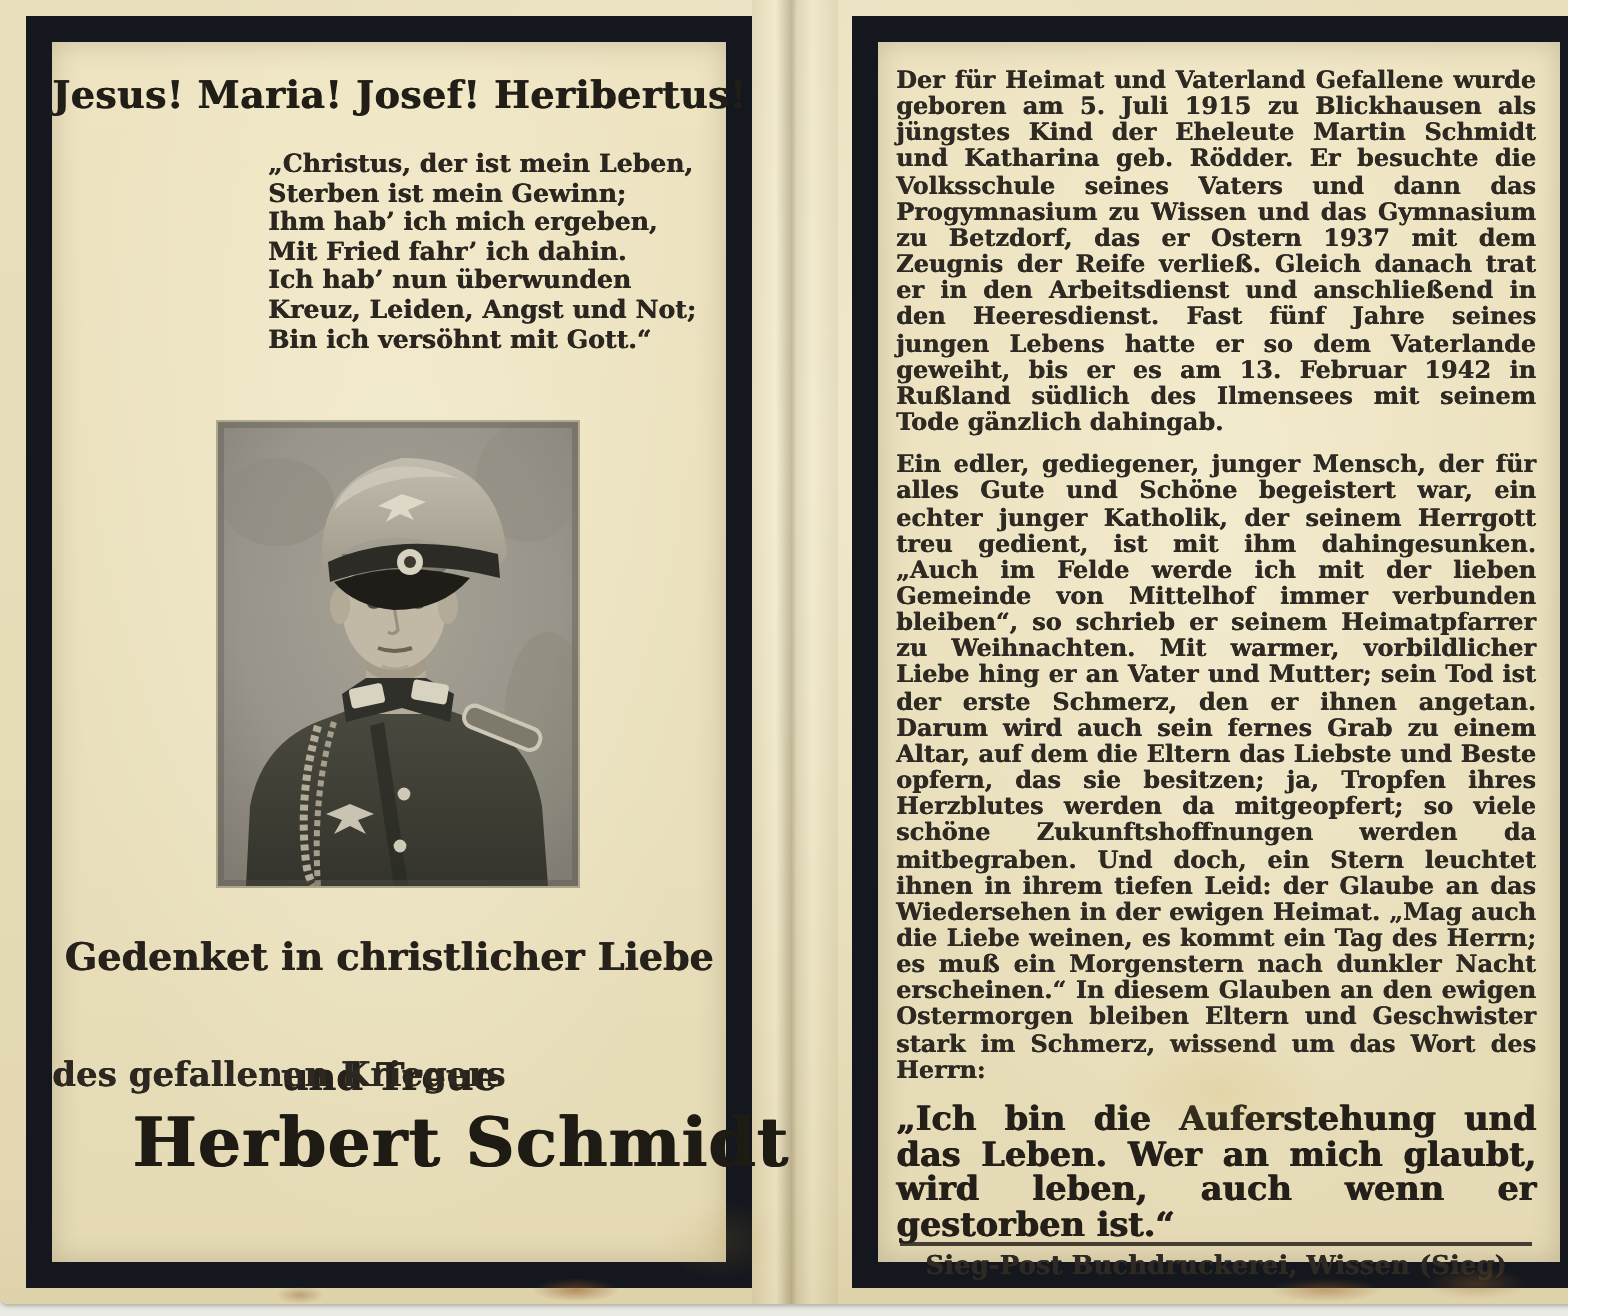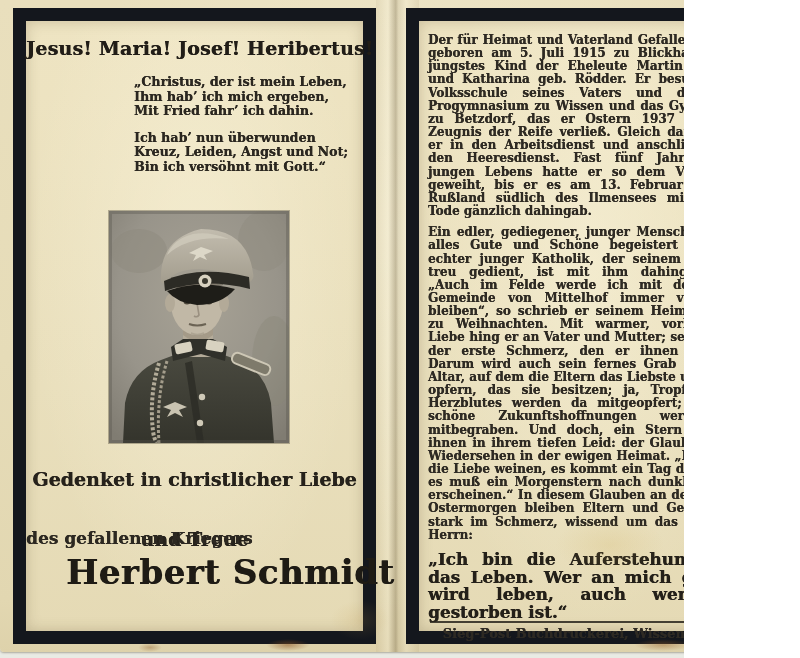--- a/index.html
+++ b/index.html
@@ -1,18 +1,18 @@
 <!DOCTYPE html>
 <html lang="de"><head>
 <meta charset="utf-8">
 <style>
   html,body{margin:0;padding:0;}
   #scan{
     position:relative;
-    width:684px;height:658px;
+    width:784px;height:658px;
     background:#e9ebe4;
     overflow:hidden;
     font-family:"DejaVu Serif","Liberation Serif",serif;
   }
   
   .card-base{
     position:absolute;left:0;top:0;width:797px;height:652px;
     background:
       radial-gradient(ellipse at 50% 35%, rgba(255,252,235,0.35), rgba(0,0,0,0) 65%),
       linear-gradient(180deg,#e9dfbd 0%,#e6dcb8 55%,#e2d7b1 92%,#ded2ab 100%);
@@ -30,37 +30,37 @@
   .panel{
     position:absolute;top:8px;height:636px;
     box-sizing:border-box;
     border:13px solid #14171d;
     background:
       radial-gradient(ellipse at 50% 40%, rgba(255,250,230,0.40), rgba(0,0,0,0) 70%),
       linear-gradient(180deg,#eee4c2,#e9dfbc 60%,#e5dab5);
     box-shadow:inset 0 0 14px rgba(90,75,45,0.25);
   }
   .panel-left{left:13px;width:363px;}
-  .panel-right{left:406px;width:367px;padding-left:16px;}
+  .panel-right{left:426px;width:367px;padding-left:16px;}
 
   
   .invocation{
     position:absolute;top:16px;left:0;right:0;
     text-align:center;
     font-size:19px;font-weight:bold;color:#211d17;
     letter-spacing:0.2px;
     text-shadow:0.4px 0 0 #211d17;
     white-space:nowrap;
   }
   .poem{position:absolute;top:54px;left:108px;color:#2b2720;}
   .poem-line{
     font-size:12.6px;line-height:14.6px;font-weight:bold;
     text-shadow:0.25px 0 0 #2b2720;white-space:nowrap;
   }
-  .stanza-2{margin-top:12px;}
+  .stanza-2{}
   .photo-frame{
     position:absolute;top:190px;left:83px;width:180px;height:232px;
     box-shadow:0 0 0 1px rgba(60,55,40,0.35), inset 0 0 10px rgba(0,0,0,0.45);
     background:#9a968a;
   }
   .photo-frame svg{display:block;}
   .dedication-1{position:absolute;top:447px;left:0;right:0;text-align:center;
     font-size:19px;font-weight:bold;color:#26221b;text-shadow:0.4px 0 0 #26221b;white-space:nowrap;}
   .dedication-2{position:absolute;top:476px;left:0;right:0;text-align:center;
     font-size:19px;font-weight:bold;color:#26221b;text-shadow:0.4px 0 0 #26221b;margin-top:31px;}
@@ -115,20 +115,21 @@
 
   <div class="card-base"></div>
   <div class="fold"></div>
 
   <div class="panel panel-left">
     <div class="invocation">Jesus! Maria! Josef! Heribertus!</div>
 
     <div class="poem">
       <div class="stanza">
         <div class="poem-line">„Christus, der ist mein Leben,</div>
+        <div class="poem-line">Sterben ist mein Gewinn;</div>
         <div class="poem-line">Ihm hab’ ich mich ergeben,</div>
         <div class="poem-line">Mit Fried fahr’ ich dahin.</div>
       </div>
       <div class="stanza stanza-2">
         <div class="poem-line">Ich hab’ nun überwunden</div>
         <div class="poem-line">Kreuz, Leiden, Angst und Not;</div>
         <div class="poem-line">Bin ich versöhnt mit Gott.“</div>
       </div>
     </div>
 

